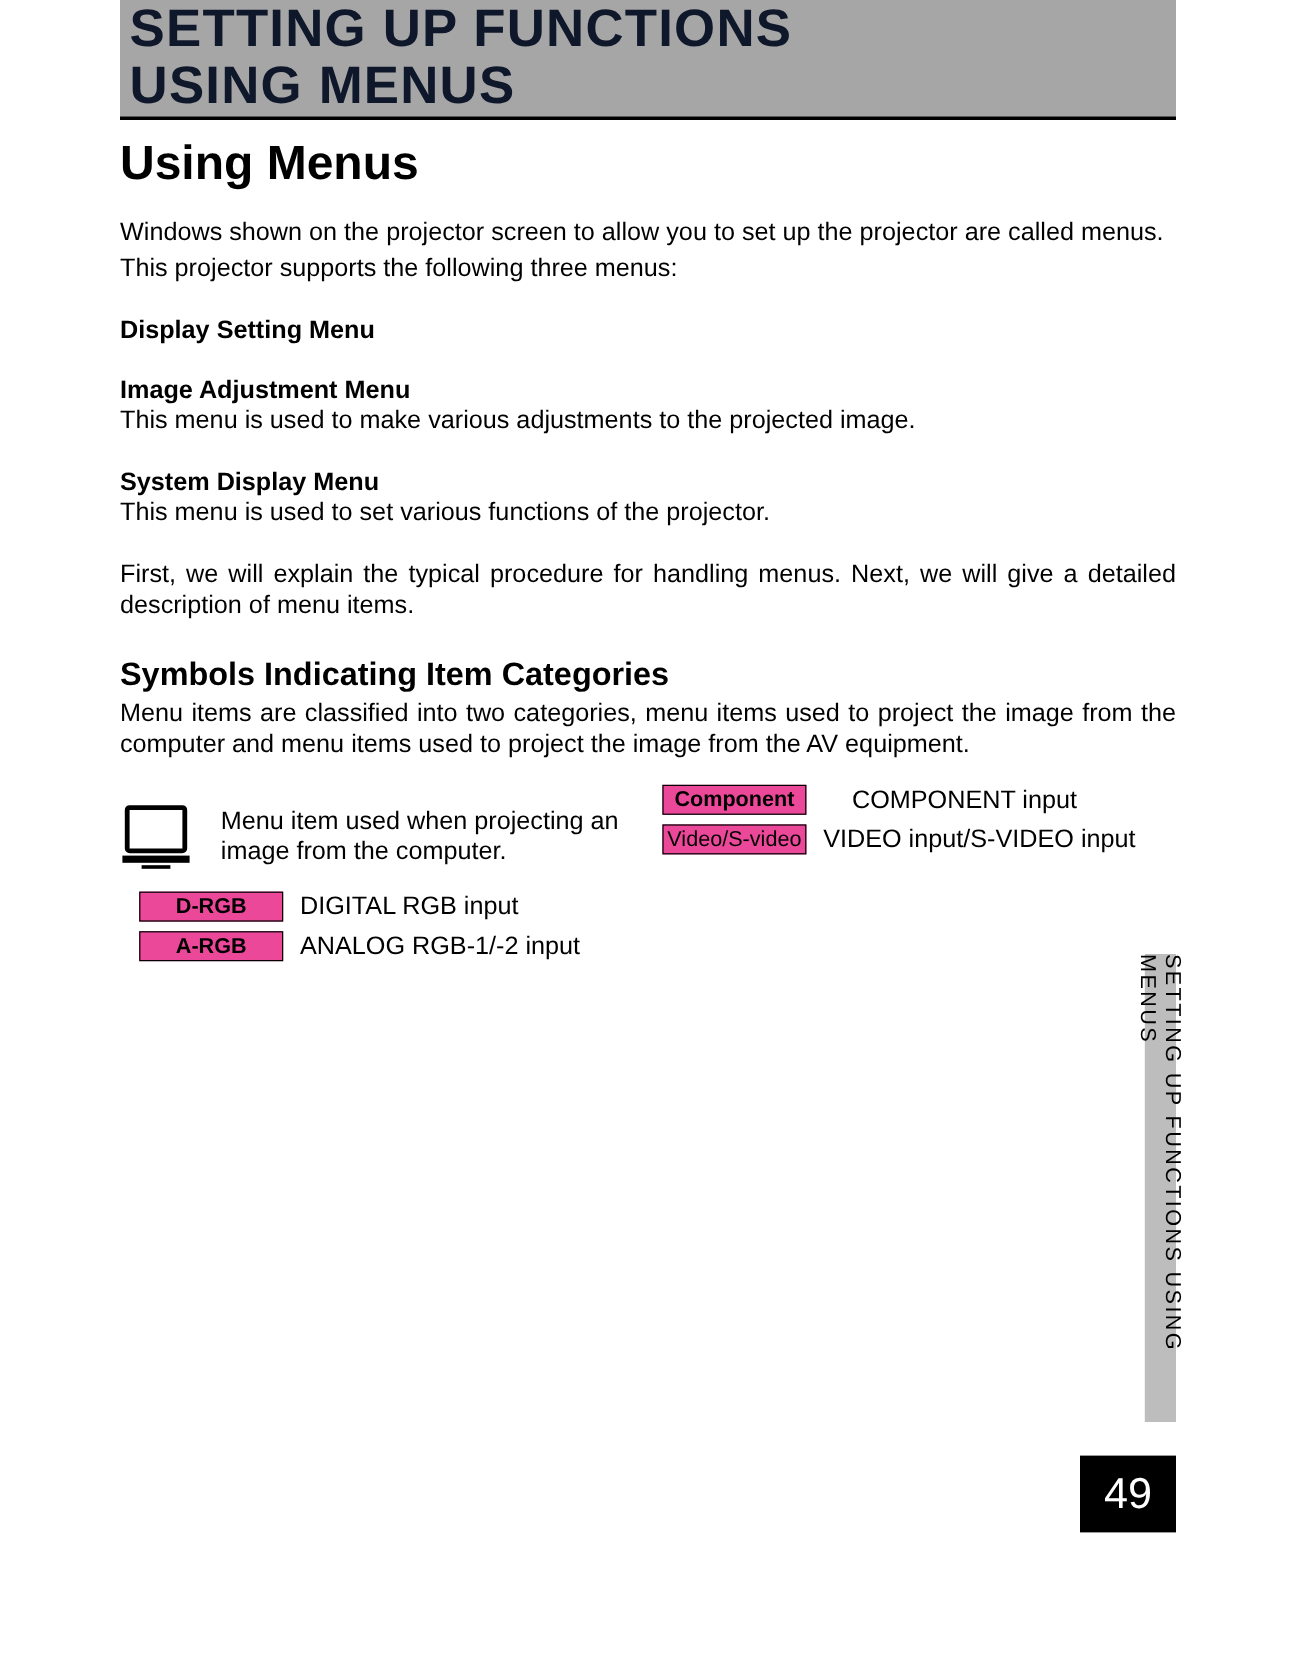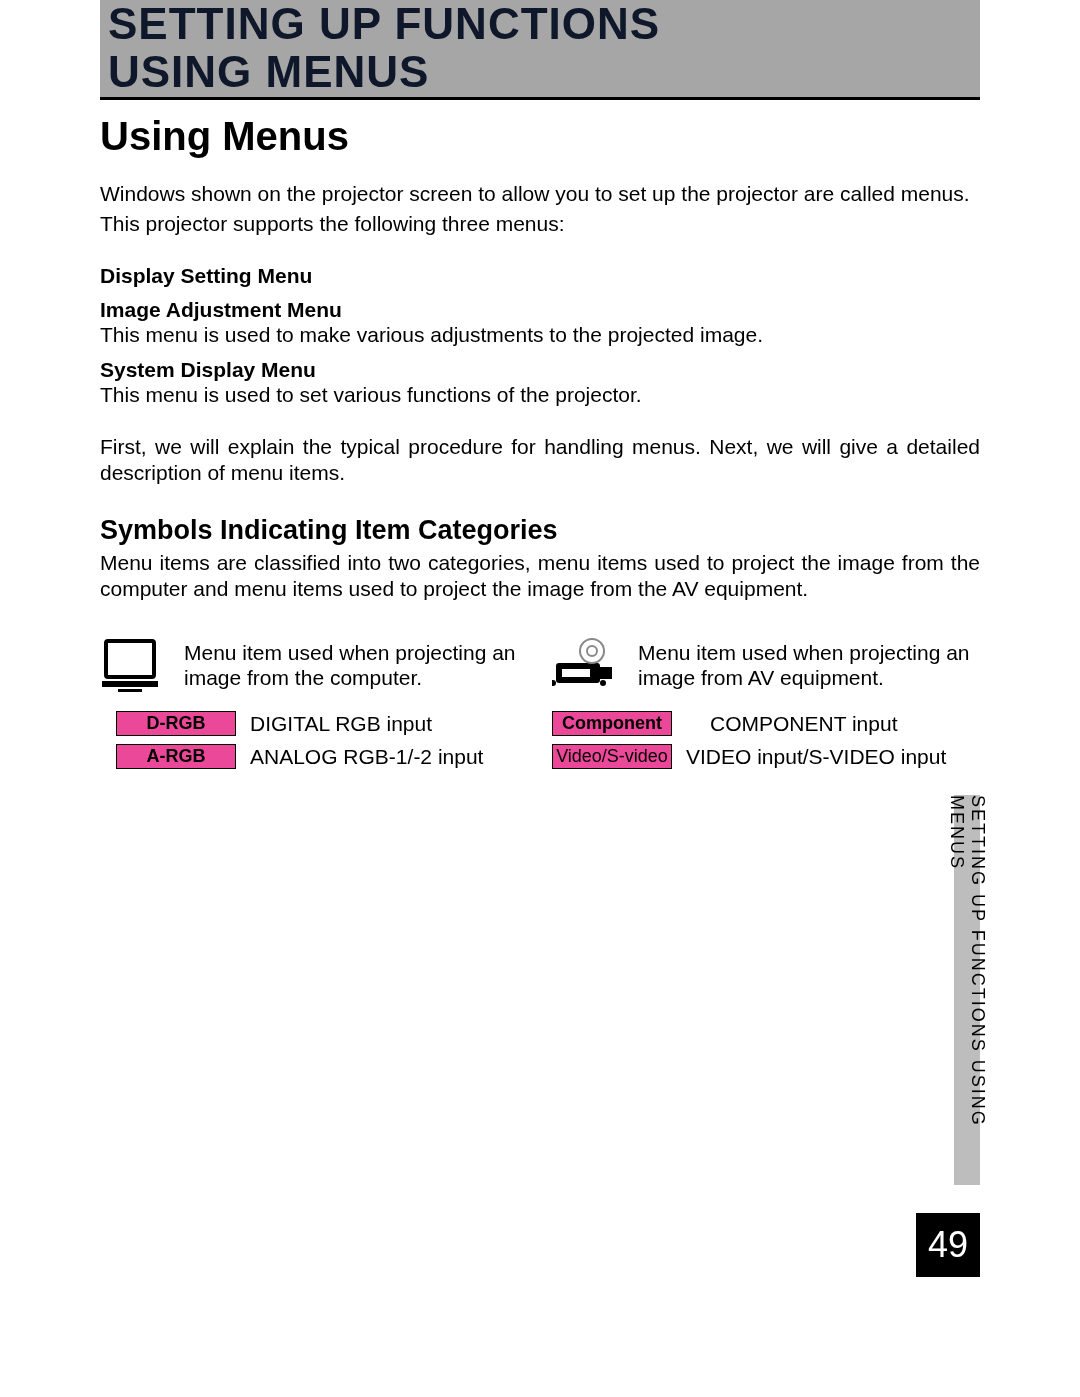--- a/index.html
+++ b/index.html
@@ -43,21 +43,21 @@
     margin-bottom: 4px;
   }
   .para2 {
     font-size: 21px;
     line-height: 1.25;
     margin-bottom: 26px;
   }
   .subhead {
     font-size: 21px;
     font-weight: bold;
-    margin-top: 10px;
+    margin-top: 26px;
   }
   .subbody {
     font-size: 21px;
     line-height: 1.25;
     text-align: justify;
     margin-bottom: 6px;
   }
   .first-p { margin-top: 26px; margin-bottom: 6px; }
   .sub2-heading {
     font-size: 27px;
@@ -116,21 +116,21 @@
   .side-tab-text {
     writing-mode: vertical-rl;
     font-size: 18px;
     letter-spacing: 2px;
     color: #000;
   }
   .page-num {
     position: absolute;
     right: 100px;
     top: 1213px;
-    width: 64px;
+    width: 80px;
     height: 64px;
     background: #000;
     color: #fff;
     font-size: 36px;
     font-weight: normal;
     display: flex;
     align-items: center;
     justify-content: center;
   }
   
@@ -181,34 +181,20 @@
         <div class="badge bold">D-RGB</div>
         <div class="badge-desc">DIGITAL RGB input</div>
       </div>
       <div class="badge-row">
         <div class="badge bold">A-RGB</div>
         <div class="badge-desc">ANALOG RGB-1/-2 input</div>
       </div>
     </div>
 
     <div class="col">
-      <div class="icon-row">
-        <span>
-          <svg class="icon" width="62" height="56" viewBox="0 0 62 56">
-            <rect x="4" y="26" width="44" height="20" rx="3" ry="3" fill="#000"></rect>
-            <rect x="48" y="30" width="12" height="12" fill="#000"></rect>
-            <circle cx="1" cy="46" r="3" fill="#000"></circle>
-            <circle cx="51" cy="46" r="3" fill="#000"></circle>
-            <circle cx="40" cy="14" r="12" fill="none" stroke="#888" stroke-width="2"></circle>
-            <circle cx="40" cy="14" r="5" fill="none" stroke="#888" stroke-width="2"></circle>
-            <rect x="10" y="32" width="28" height="8" fill="#fff"></rect>
-          </svg>
-        </span>
-        <div class="desc">Menu item used when projecting an image from AV equipment.</div>
-      </div>
       <div class="badge-row" style="padding-left:0;gap:38px;">
         <div class="badge bold">Component</div>
         <div class="badge-desc">COMPONENT input</div>
       </div>
       <div class="badge-row" style="padding-left:0;">
         <div class="badge">Video/S-video</div>
         <div class="badge-desc">VIDEO input/S-VIDEO input</div>
       </div>
     </div>
   </div>

